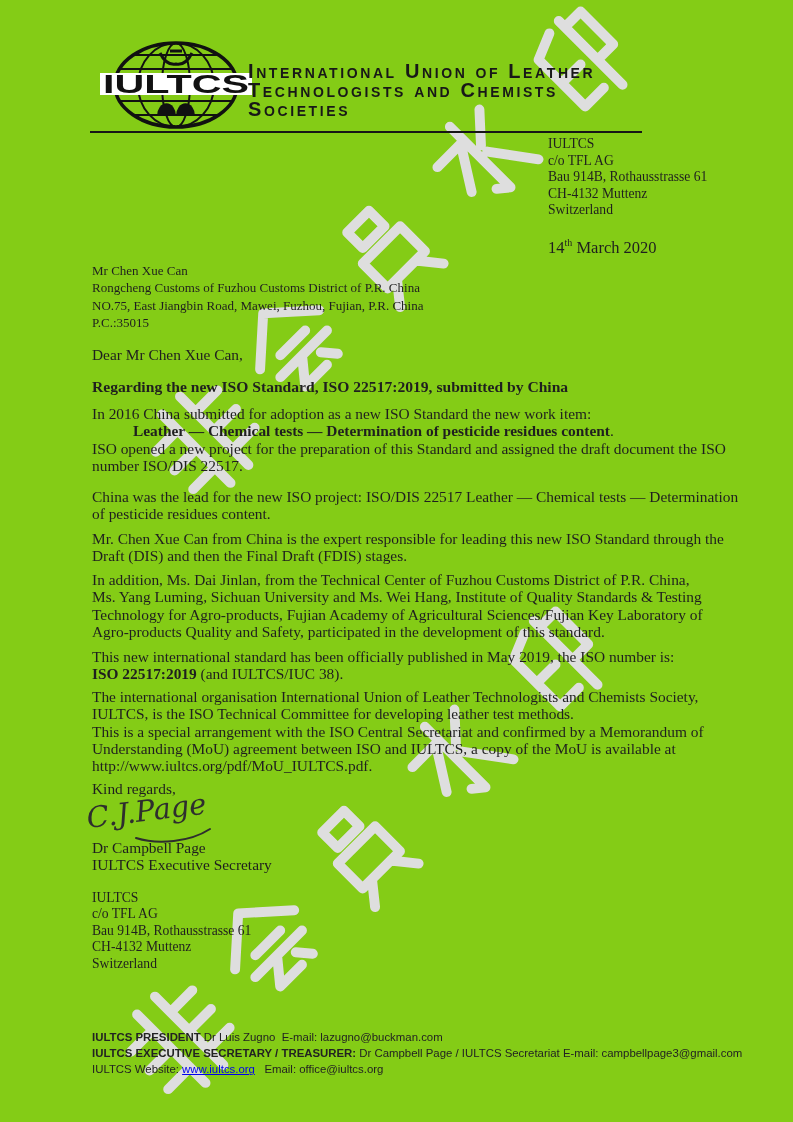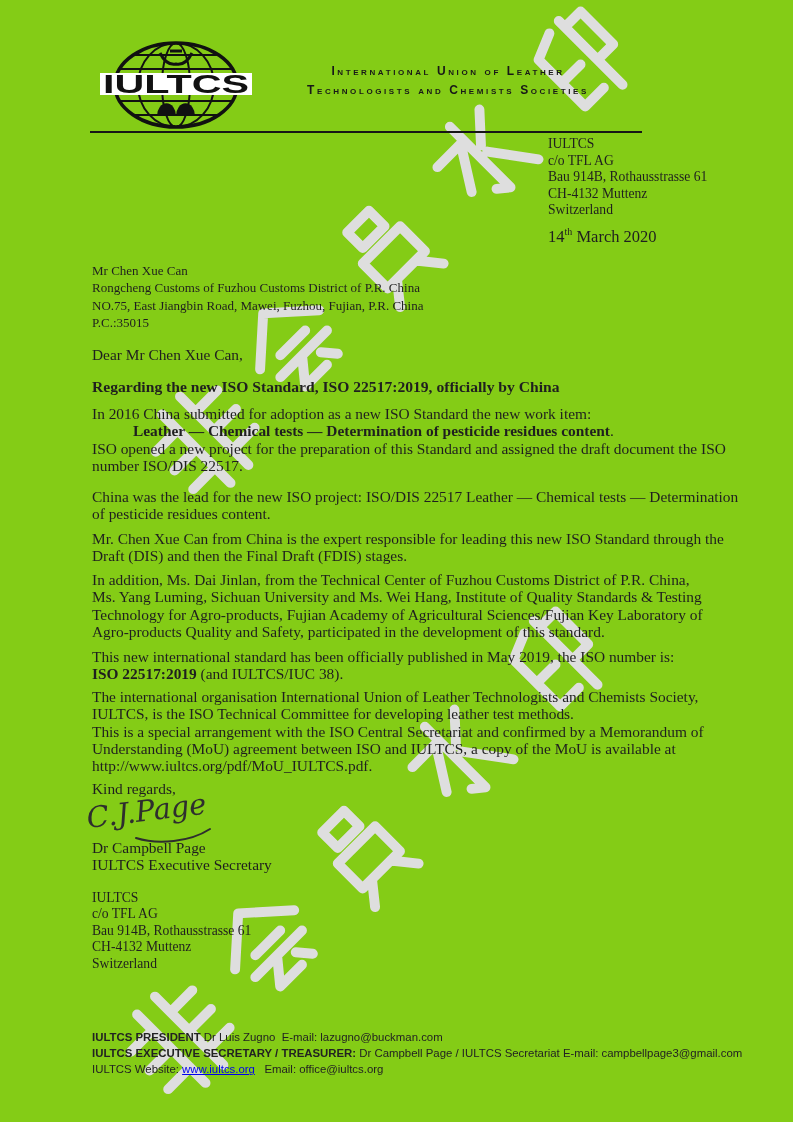--- a/index.html
+++ b/index.html
@@ -5,26 +5,26 @@
   html,body{margin:0;padding:0;background:#888;}
   .page{position:relative;width:793px;height:1122px;background:#84cc16;overflow:hidden;
         font-family:"Liberation Serif","DejaVu Serif",serif;color:#1f1f1f;}
   .content{position:absolute;inset:0;z-index:1;}
   
   .wm{position:absolute;z-index:0;transform:rotate(-45deg);transform-origin:50% 50%;}
   .wm-top{left:70px;top:190px;}
   .wm-bottom{left:45px;top:790px;}
   
   .logo{position:absolute;left:100px;top:40px;width:152px;height:92px;}
-  .org-title{position:absolute;left:248px;top:62px;width:400px;text-align:center;
+  .org-title{position:absolute;left:248px;top:62px;width:400px;
              font-family:"Liberation Sans","DejaVu Sans",sans-serif;font-weight:bold;
-             font-variant:small-caps;letter-spacing:2.6px;font-size:12px;line-height:19px;color:#181818;}
+             font-variant:small-caps;letter-spacing:2.6px;font-size:20px;line-height:19px;color:#181818;}
   .rule{position:absolute;left:90px;top:131px;width:552px;height:2px;background:#161616;}
   .sender{position:absolute;left:548px;top:136px;font-size:13.6px;line-height:16.6px;}
-  .date{position:absolute;left:548px;top:226px;font-size:16.5px;text-align:center;}
+  .date{position:absolute;left:548px;top:237px;font-size:16.5px;text-align:center;}
   .date sup{font-size:10px;}
   
   .recipient{position:absolute;left:92px;top:262px;font-size:13px;line-height:17.4px;}
   .salutation{position:absolute;left:92px;top:346px;font-size:15.4px;}
   .subject{position:absolute;left:92px;top:378px;font-size:15.6px;font-weight:bold;}
   .para{position:absolute;left:92px;width:650px;font-size:15.4px;line-height:17.3px;}
   .p1{top:405px;} .p2{top:488px;} .p3{top:530px;} .p4{top:571px;} .p5{top:648px;} .p6{top:688px;}
   .closing{position:absolute;left:92px;top:780px;font-size:15.4px;}
   .bold{font-weight:bold;}
   .indent{margin-left:41px;}
@@ -121,21 +121,21 @@
 
     <div class="recipient">
       <div>Mr Chen Xue Can</div>
       <div>Rongcheng Customs of Fuzhou Customs District of P.R. China</div>
       <div>NO.75, East Jiangbin Road, Mawei, Fuzhou, Fujian, P.R. China</div>
       <div>P.C.:35015</div>
     </div>
 
     <div class="salutation">Dear Mr Chen Xue Can,</div>
 
-    <div class="subject">Regarding the new ISO Standard, ISO 22517:2019, officially by China</div>
+    <div class="subject">Regarding the new ISO Standard, ISO 22517:2019, submitted by China</div>
 
     <div class="para p1">
       <span>In 2016 China submitted for adoption as a new ISO Standard the new work item:</span><br>
       <span class="indent bold">Leather — Chemical tests — Determination of pesticide residues content</span><span>.</span><br>
       <span>ISO opened a new project for the preparation of this Standard and assigned the draft document the ISO</span><br>
       <span>number ISO/DIS 22517.</span>
     </div>
 
     <div class="para p2">
       <span>China was the lead for the new ISO project: ISO/DIS 22517 Leather — Chemical tests — Determination</span><br>

